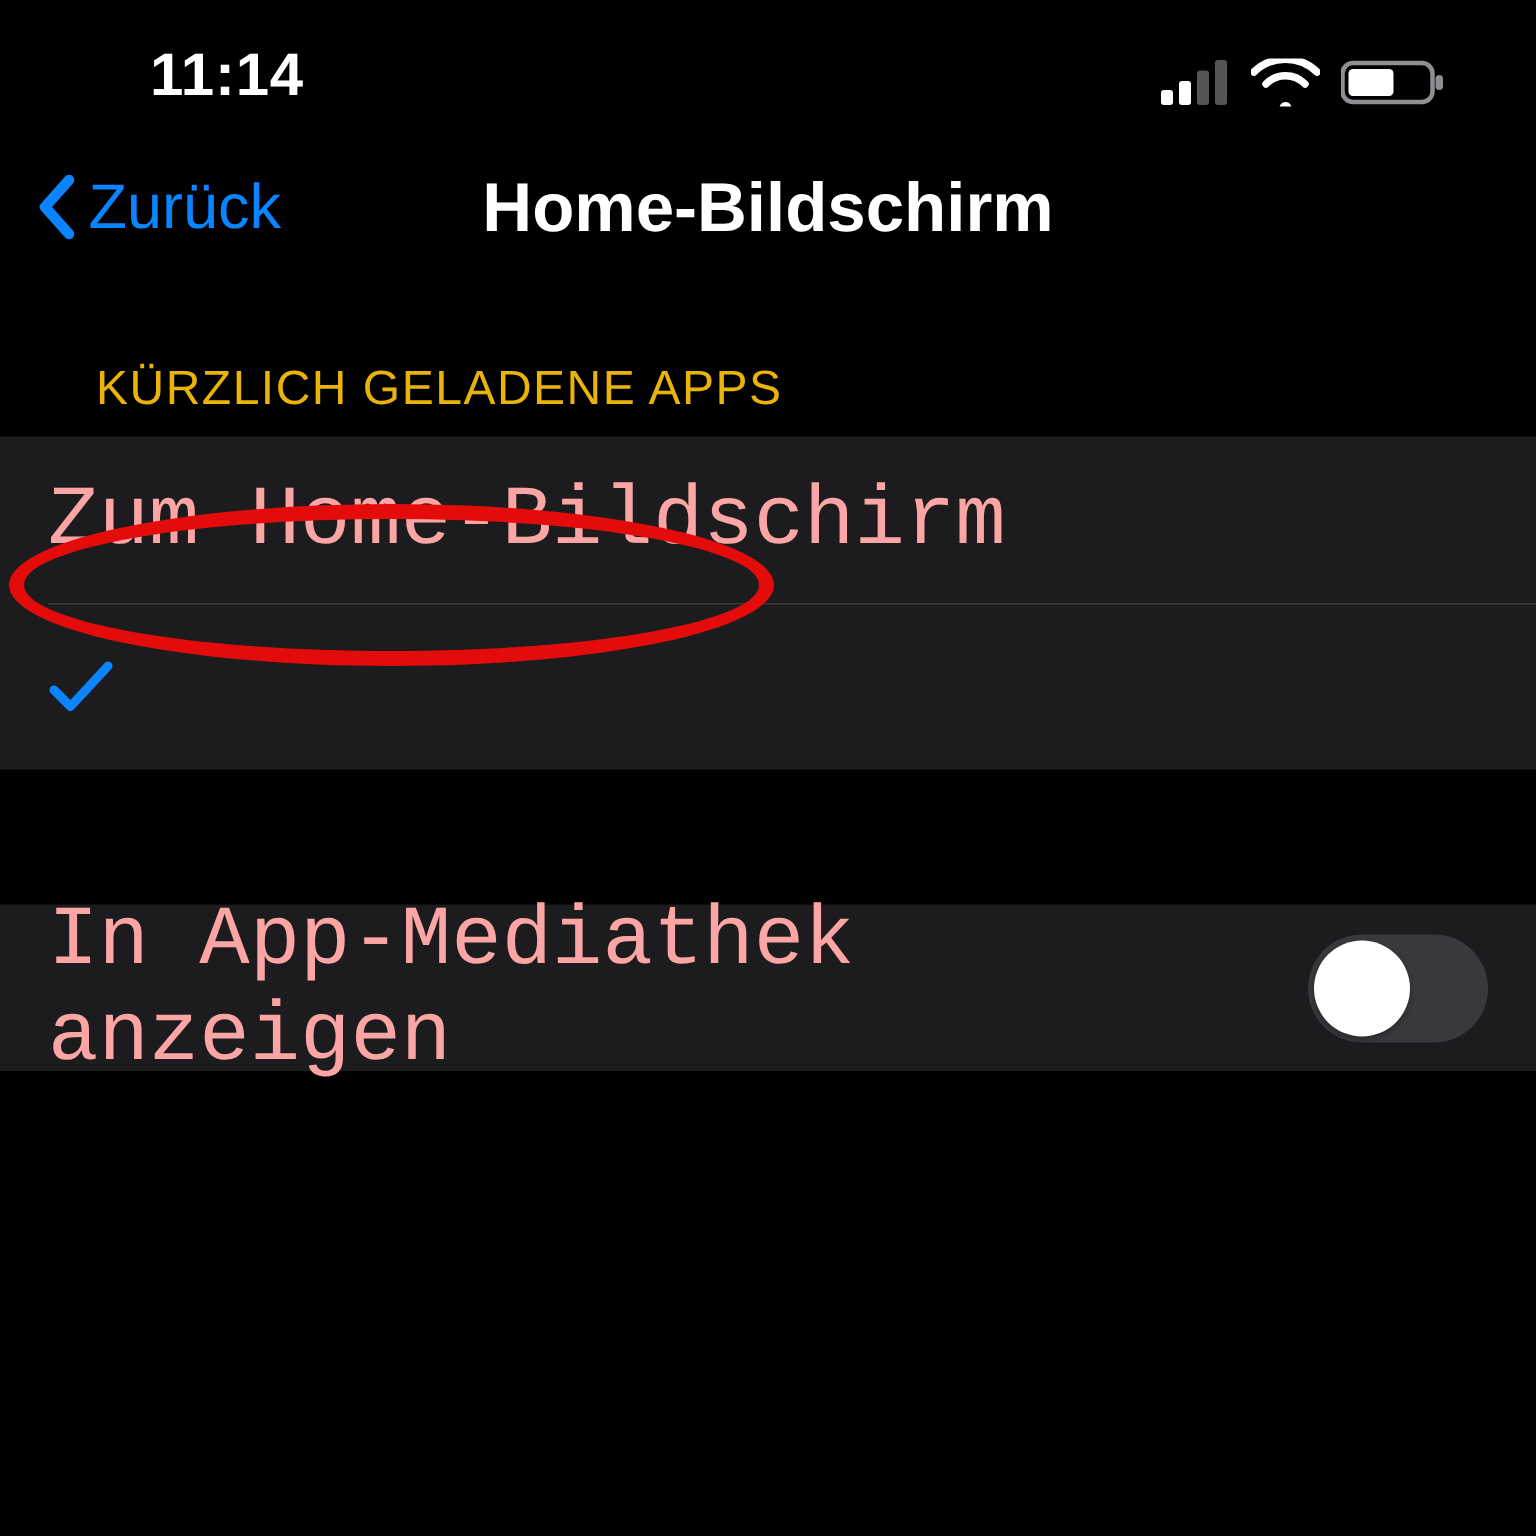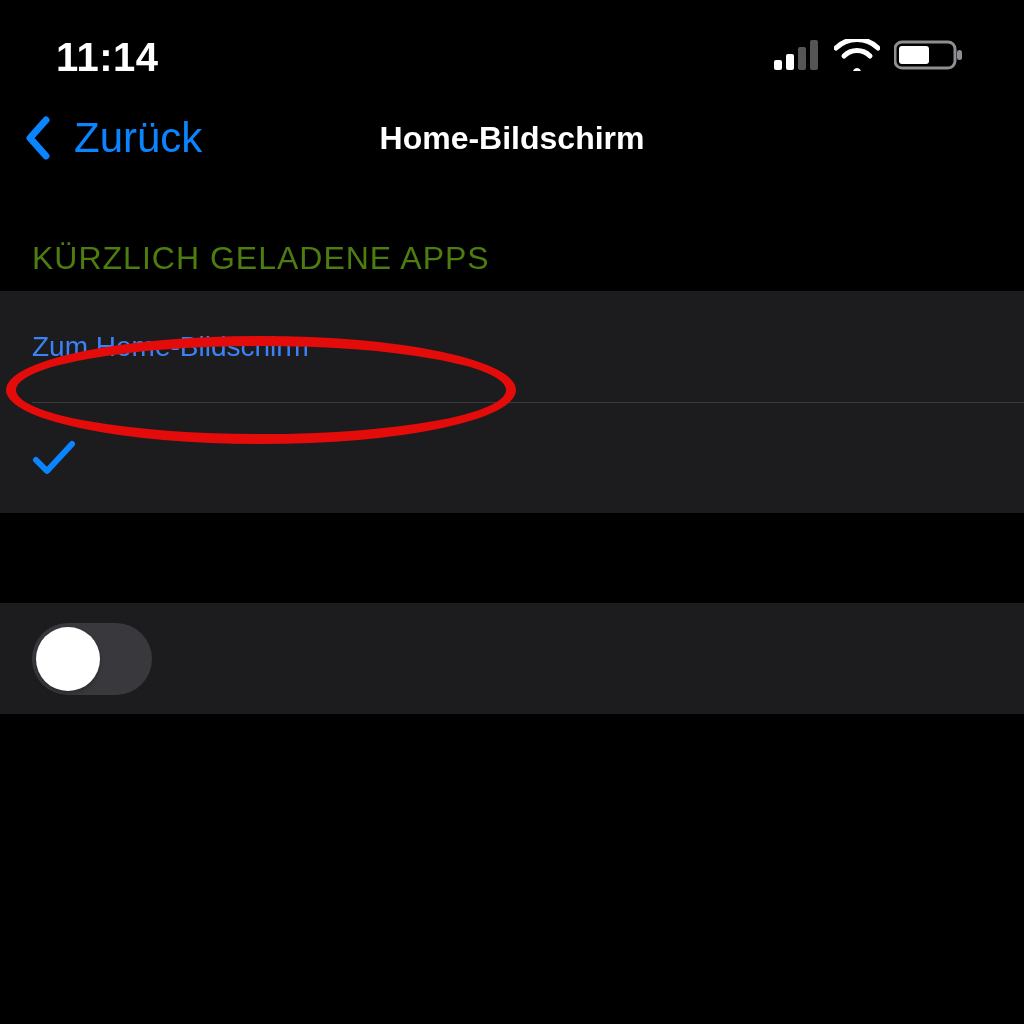--- a/index.html
+++ b/index.html
@@ -1,23 +1,22 @@
 <!DOCTYPE html>
 <html><head>
   <meta charset="utf-8">
   <style>
     * { margin: 0; padding: 0; box-sizing: border-box; }
     html, body { width: 1024px; height: 1024px; background: #000; font-family: -apple-system, "SF Pro Text", "Helvetica Neue", Arial, sans-serif; color: #fff; overflow: hidden; }
 
     
     .status-bar {
       display: flex;
-      align-items: center;
       justify-content: space-between;
-      padding: 28px 60px 10px 56px;
+      padding: 28px 60px 10px 100px;
       height: 96px;
     }
     .status-time {
       font-size: 40px;
       font-weight: 600;
       letter-spacing: 0.5px;
     }
     .status-right {
       display: flex;
       align-items: center;
@@ -31,44 +30,45 @@
       display: flex;
       align-items: center;
       padding: 0 24px;
     }
     .back-button {
       display: flex;
       align-items: center;
       color: #0a84ff;
       font-size: 42px;
       font-weight: 400;
-      gap: 20px;
+      gap: 5px;
     }
     .back-chevron svg { display: block; }
     .nav-title {
       position: absolute;
       left: 50%;
       transform: translateX(-50%);
-      font-size: 32px;
+      font-size: 46px;
       font-weight: 600;
       color: #fff;
     }
 
     
     .settings-body {
       padding-top: 60px;
     }
 
     .section-header {
       font-size: 32px;
       letter-spacing: 1px;
-      color: #4d7c0f;
+      color: #eab308;
       padding: 0 32px;
       margin-bottom: 14px;
       text-transform: uppercase;
+      margin-left: 32px;
     }
 
     .section {
       background: #1c1c1e;
     }
 
     .row {
       display: flex;
       align-items: center;
       justify-content: space-between;
@@ -79,23 +79,24 @@
     .row + .row::before {
       content: "";
       position: absolute;
       top: 0;
       left: 32px;
       right: 0;
       height: 1px;
       background: #3a3a3c;
     }
     .row-label {
-      font-size: 28px;
+      font-size: 56px;
       font-weight: 400;
-      color: #3b82f6;
+      color: #fca5a5;
+      font-family: Liberation Mono, monospace;
     }
     .check-icon svg { display: block; }
 
     
     .toggle {
       width: 120px;
       height: 72px;
       border-radius: 36px;
       background: #39393d;
       position: relative;
@@ -181,20 +182,21 @@
           <polyline points="4,22 15,33 40,6" fill="none" stroke="#0a84ff" stroke-width="6" stroke-linecap="round" stroke-linejoin="round"></polyline>
         </svg>
       </span>
     </div>
   </div>
 
   <div class="section-gap"></div>
 
   <div class="section">
     <div class="row">
+      <div class="row-label">In App-Mediathek anzeigen</div>
       <div class="toggle">
         <div class="toggle-knob"></div>
       </div>
     </div>
   </div>
 
 </div>
 
 <div class="annotation-layer">
   <div class="highlight-ellipse" style="left:6px; top:336px; width:510px; height:108px;"></div>

